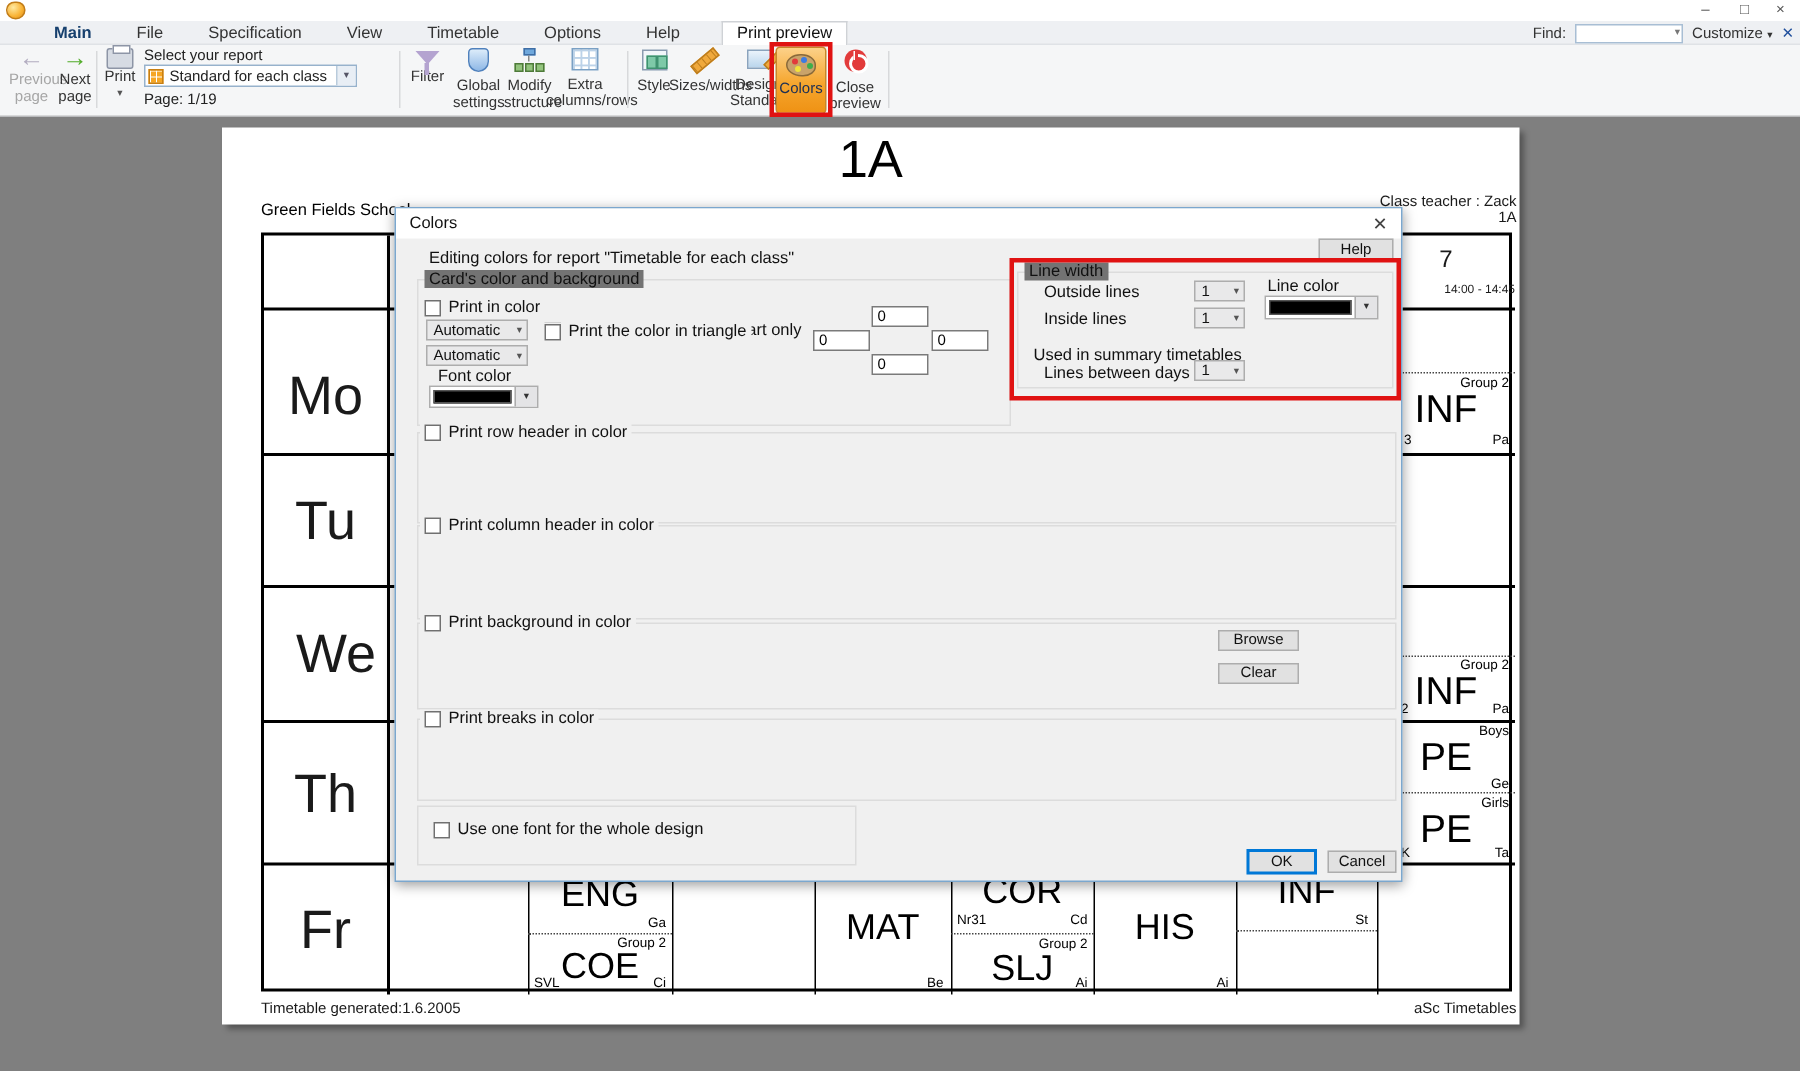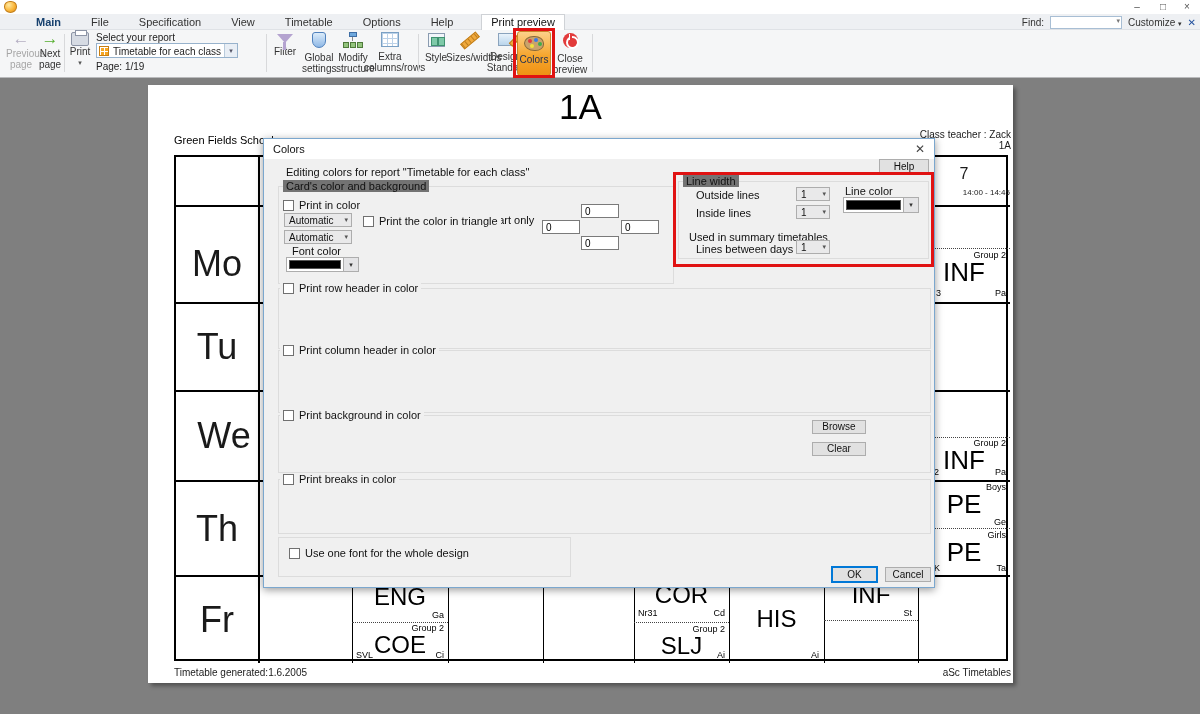--- a/index.html
+++ b/index.html
@@ -159,21 +159,21 @@
     </div>
     <div class="rb-sep" style="left:64px;"></div>
     <div class="rb-item" style="left:66px;width:28px;">
       <div class="printer-icon"></div>
       <span class="rb-lbl">Print</span>
       <span class="rb-lbl" style="font-size:7px;color:#555;">▾</span>
     </div>
     <span class="report-lbl">Select your report</span>
     <div class="report-combo">
       <span class="report-ic"></span>
-      <span class="report-txt">Timetable for each class</span>
+      <span class="report-txt">Standard for each class</span>
       <span class="combo-arr-btn"><span>▾</span></span>
     </div>
     <span class="page-ind">Page: 1/19</span>
     <div class="rb-sep" style="left:266px;"></div>
     <div class="rb-item" style="left:270px;width:30px;">
       <div class="funnel"></div>
       <span class="rb-lbl" style="margin-top:4px;">Filter</span>
     </div>
     <div class="rb-item" style="left:302px;width:34px;">
       <div class="shield-icon"></div>
@@ -289,20 +289,24 @@
 
       <div class="cell" style="left:176px;top:418px;width:96px;height:88px;">
         <div class="sub" style="top:8px;">ENG</div>
         <span class="sm" style="right:4px;top:35px;">Ga</span>
         <div class="dash" style="top:47px;"></div>
         <span class="sm" style="right:4px;top:48px;">Group 2</span>
         <div class="sub" style="top:56px;">COE</div>
         <span class="sm" style="left:4px;bottom:3px;">SVL</span>
         <span class="sm" style="right:4px;bottom:3px;">Ci</span>
       </div>
+      <div class="cell" style="left:367px;top:418px;width:91px;height:88px;">
+        <div class="sub" style="top:30px;">MAT</div>
+        <span class="sm" style="right:5px;bottom:3px;">Be</span>
+      </div>
       <div class="cell" style="left:458px;top:418px;width:95px;height:88px;">
         <div class="sub" style="top:6px;">COR</div>
         <span class="sm" style="left:4px;top:33px;">Nr31</span>
         <span class="sm" style="right:4px;top:33px;">Cd</span>
         <div class="dash" style="top:47px;"></div>
         <span class="sm" style="right:4px;top:49px;">Group 2</span>
         <div class="sub" style="top:57px;">SLJ</div>
         <span class="sm" style="right:4px;bottom:3px;">Ai</span>
       </div>
       <div class="cell" style="left:553px;top:418px;width:95px;height:88px;">

